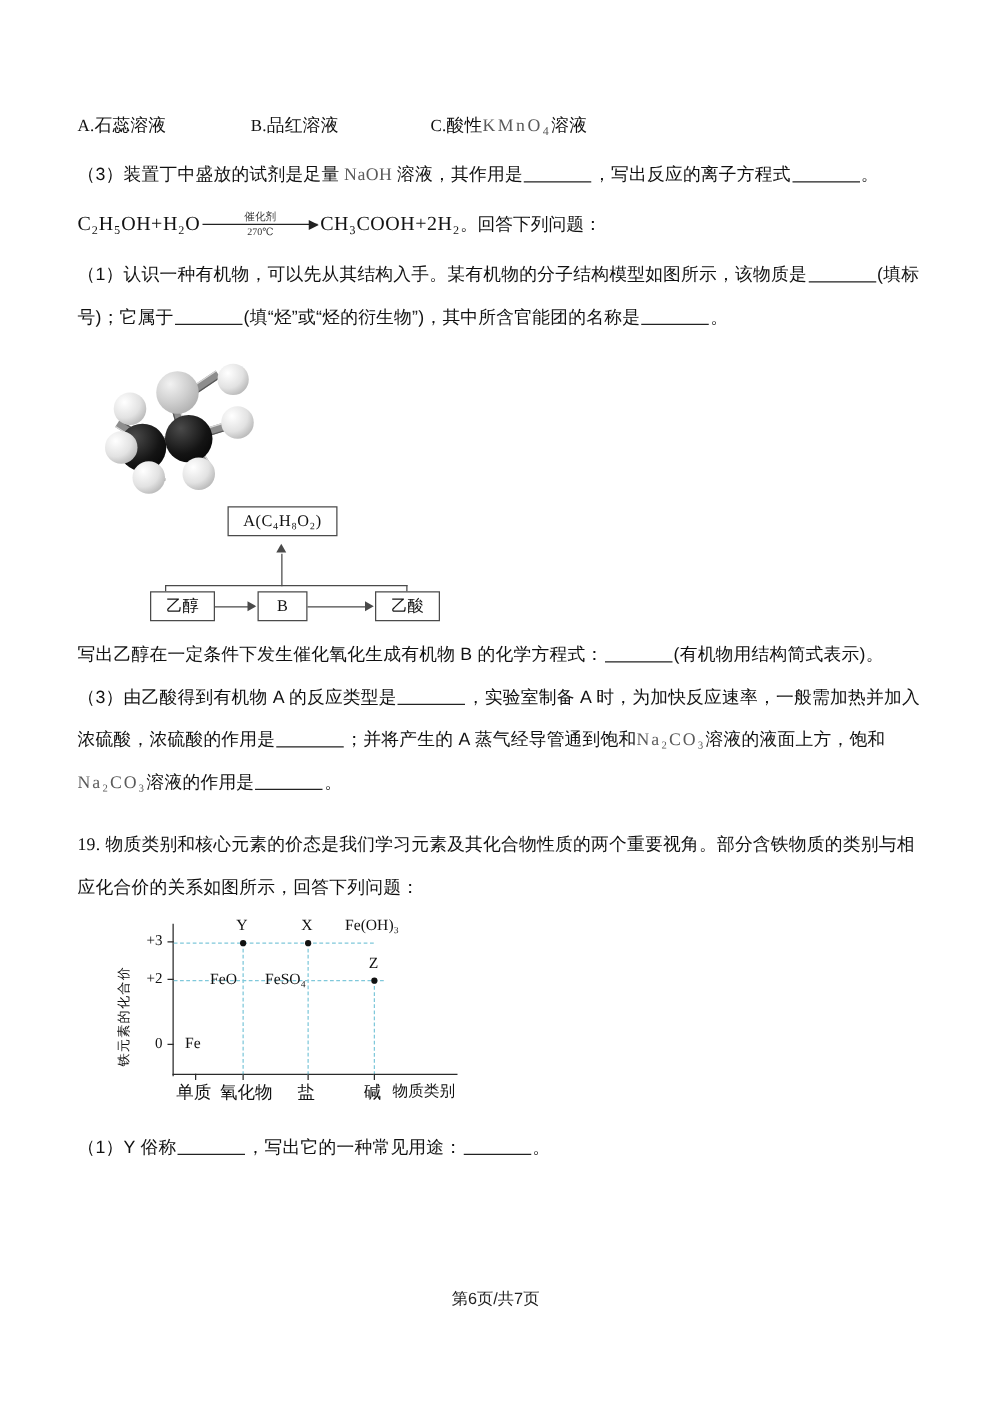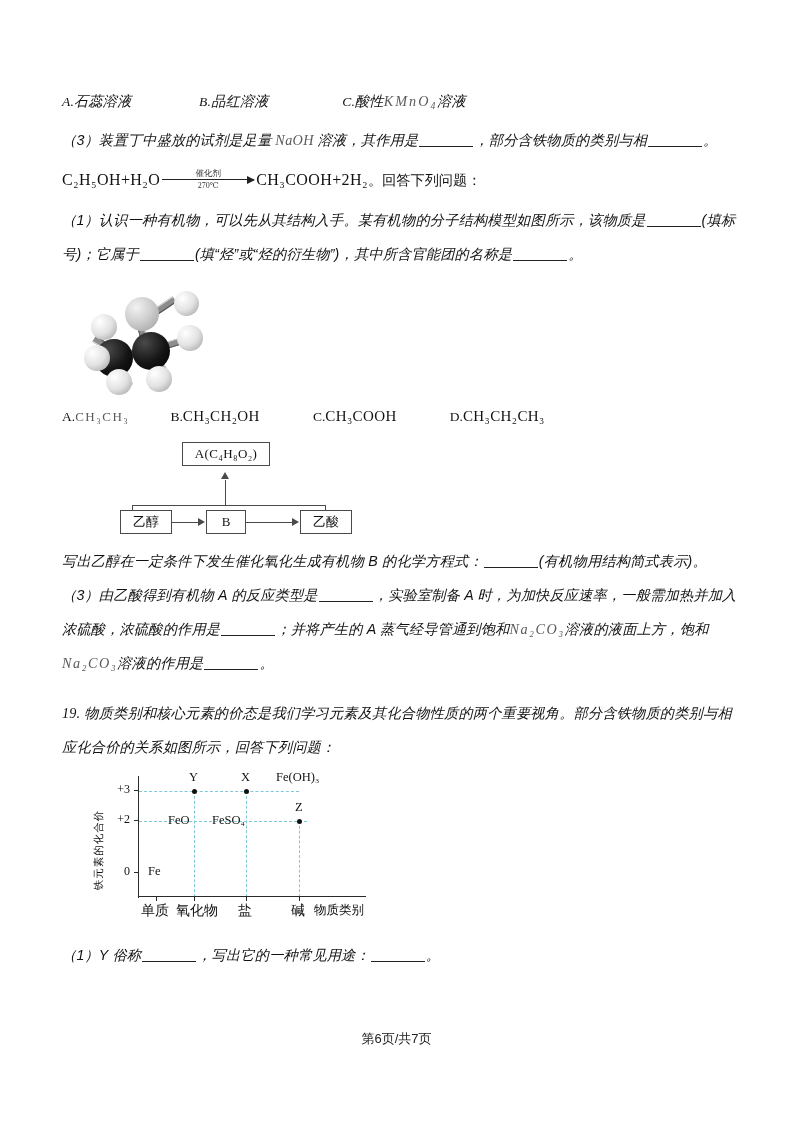--- a/index.html
+++ b/index.html
@@ -25,21 +25,20 @@
     position: absolute;
     left: 62px;
     top: 84px;
     width: 672px;
   }
   .line {
     font-size: 14.2px;
     line-height: 34px;
     white-space: nowrap;
     letter-spacing: 0.2px;
-    font-style: italic;
   }
   .blank {
     display: inline-block;
     border-bottom: 1px solid #222;
     width: 54px;
     height: 0.95em;
     vertical-align: -2px;
     margin: 0 1px;
   }
   .chem {
@@ -250,21 +249,21 @@
       <span class="opt-letter">A.</span><span class="cjk">石蕊溶液</span>
       <span style="display:inline-block;width:60px"></span>
       <span class="opt-letter">B.</span><span class="cjk">品红溶液</span>
       <span style="display:inline-block;width:66px"></span>
       <span class="opt-letter">C.</span><span class="cjk">酸性</span><span class="chem faint" style="letter-spacing:2px"><span>KMnO</span><sub>4</sub></span><span class="cjk">溶液</span>
     </div>
 
     <div class="line">
       <span class="cjk">（3）装置丁中盛放的试剂是足量</span>
       <span class="chem faint">NaOH</span>
-      <span class="cjk">溶液，其作用是</span><span class="blank"></span><span class="cjk">，部分含铁物质的类别与相</span><span class="blank"></span><span class="cjk">。</span>
+      <span class="cjk">溶液，其作用是</span><span class="blank"></span><span class="cjk">，写出反应的离子方程式</span><span class="blank"></span><span class="cjk">。</span>
     </div>
 
 
     <div class="equation">
       <span class="chem">C₂H₅OH+H₂O</span>
       <span class="eq-arrow">
         <span class="eq-cond-top cjk">催化剂</span>
         <span class="eq-line"></span>
         <span class="eq-cond-bot">270℃</span>
       </span>
@@ -303,29 +302,20 @@
       <div class="atom" style="left:68px; top:89px; width:26px; height:26px;
                   background: radial-gradient(circle at 33% 30%, #ffffff 0%, #e2e2e2 50%, #9a9a9a 100%);"></div>
       <div class="atom" style="left:13px; top:37px; width:26px; height:26px;
                   background: radial-gradient(circle at 33% 30%, #ffffff 0%, #e2e2e2 50%, #9a9a9a 100%);"></div>
       <div class="atom" style="left:6px;  top:68px; width:26px; height:26px;
                   background: radial-gradient(circle at 33% 30%, #ffffff 0%, #e2e2e2 50%, #9a9a9a 100%);"></div>
       <div class="atom" style="left:28px; top:92px; width:26px; height:26px;
                   background: radial-gradient(circle at 33% 30%, #ffffff 0%, #e2e2e2 50%, #9a9a9a 100%);"></div>
     </div>
 
-    <div class="opt-row" style="margin-top:6px">
-      <span class="opt-letter">A.</span><span class="chem faint" style="letter-spacing:1.5px;font-size:13px">CH₃CH₃</span>
-      <span style="display:inline-block;width:34px"></span>
-      <span class="opt-letter">B.</span><span class="chem" style="font-size:15px">CH₃CH₂OH</span>
-      <span style="display:inline-block;width:46px"></span>
-      <span class="opt-letter">C.</span><span class="chem" style="font-size:15px">CH₃COOH</span>
-      <span style="display:inline-block;width:46px"></span>
-      <span class="opt-letter">D.</span><span class="chem" style="font-size:15px">CH₃CH₂CH₃</span>
-    </div>
 
 
     <div class="flow">
       <div class="fbox" style="left:62px; top:0px; width:88px; height:24px;">
         <span class="chem">A(C₄H₈O₂)</span>
       </div>
 
       <div class="fline" style="left:105px; top:38px; width:1px; height:26px;"></div>
       <div class="farrow-up" style="left:101px; top:30px;"></div>
 

